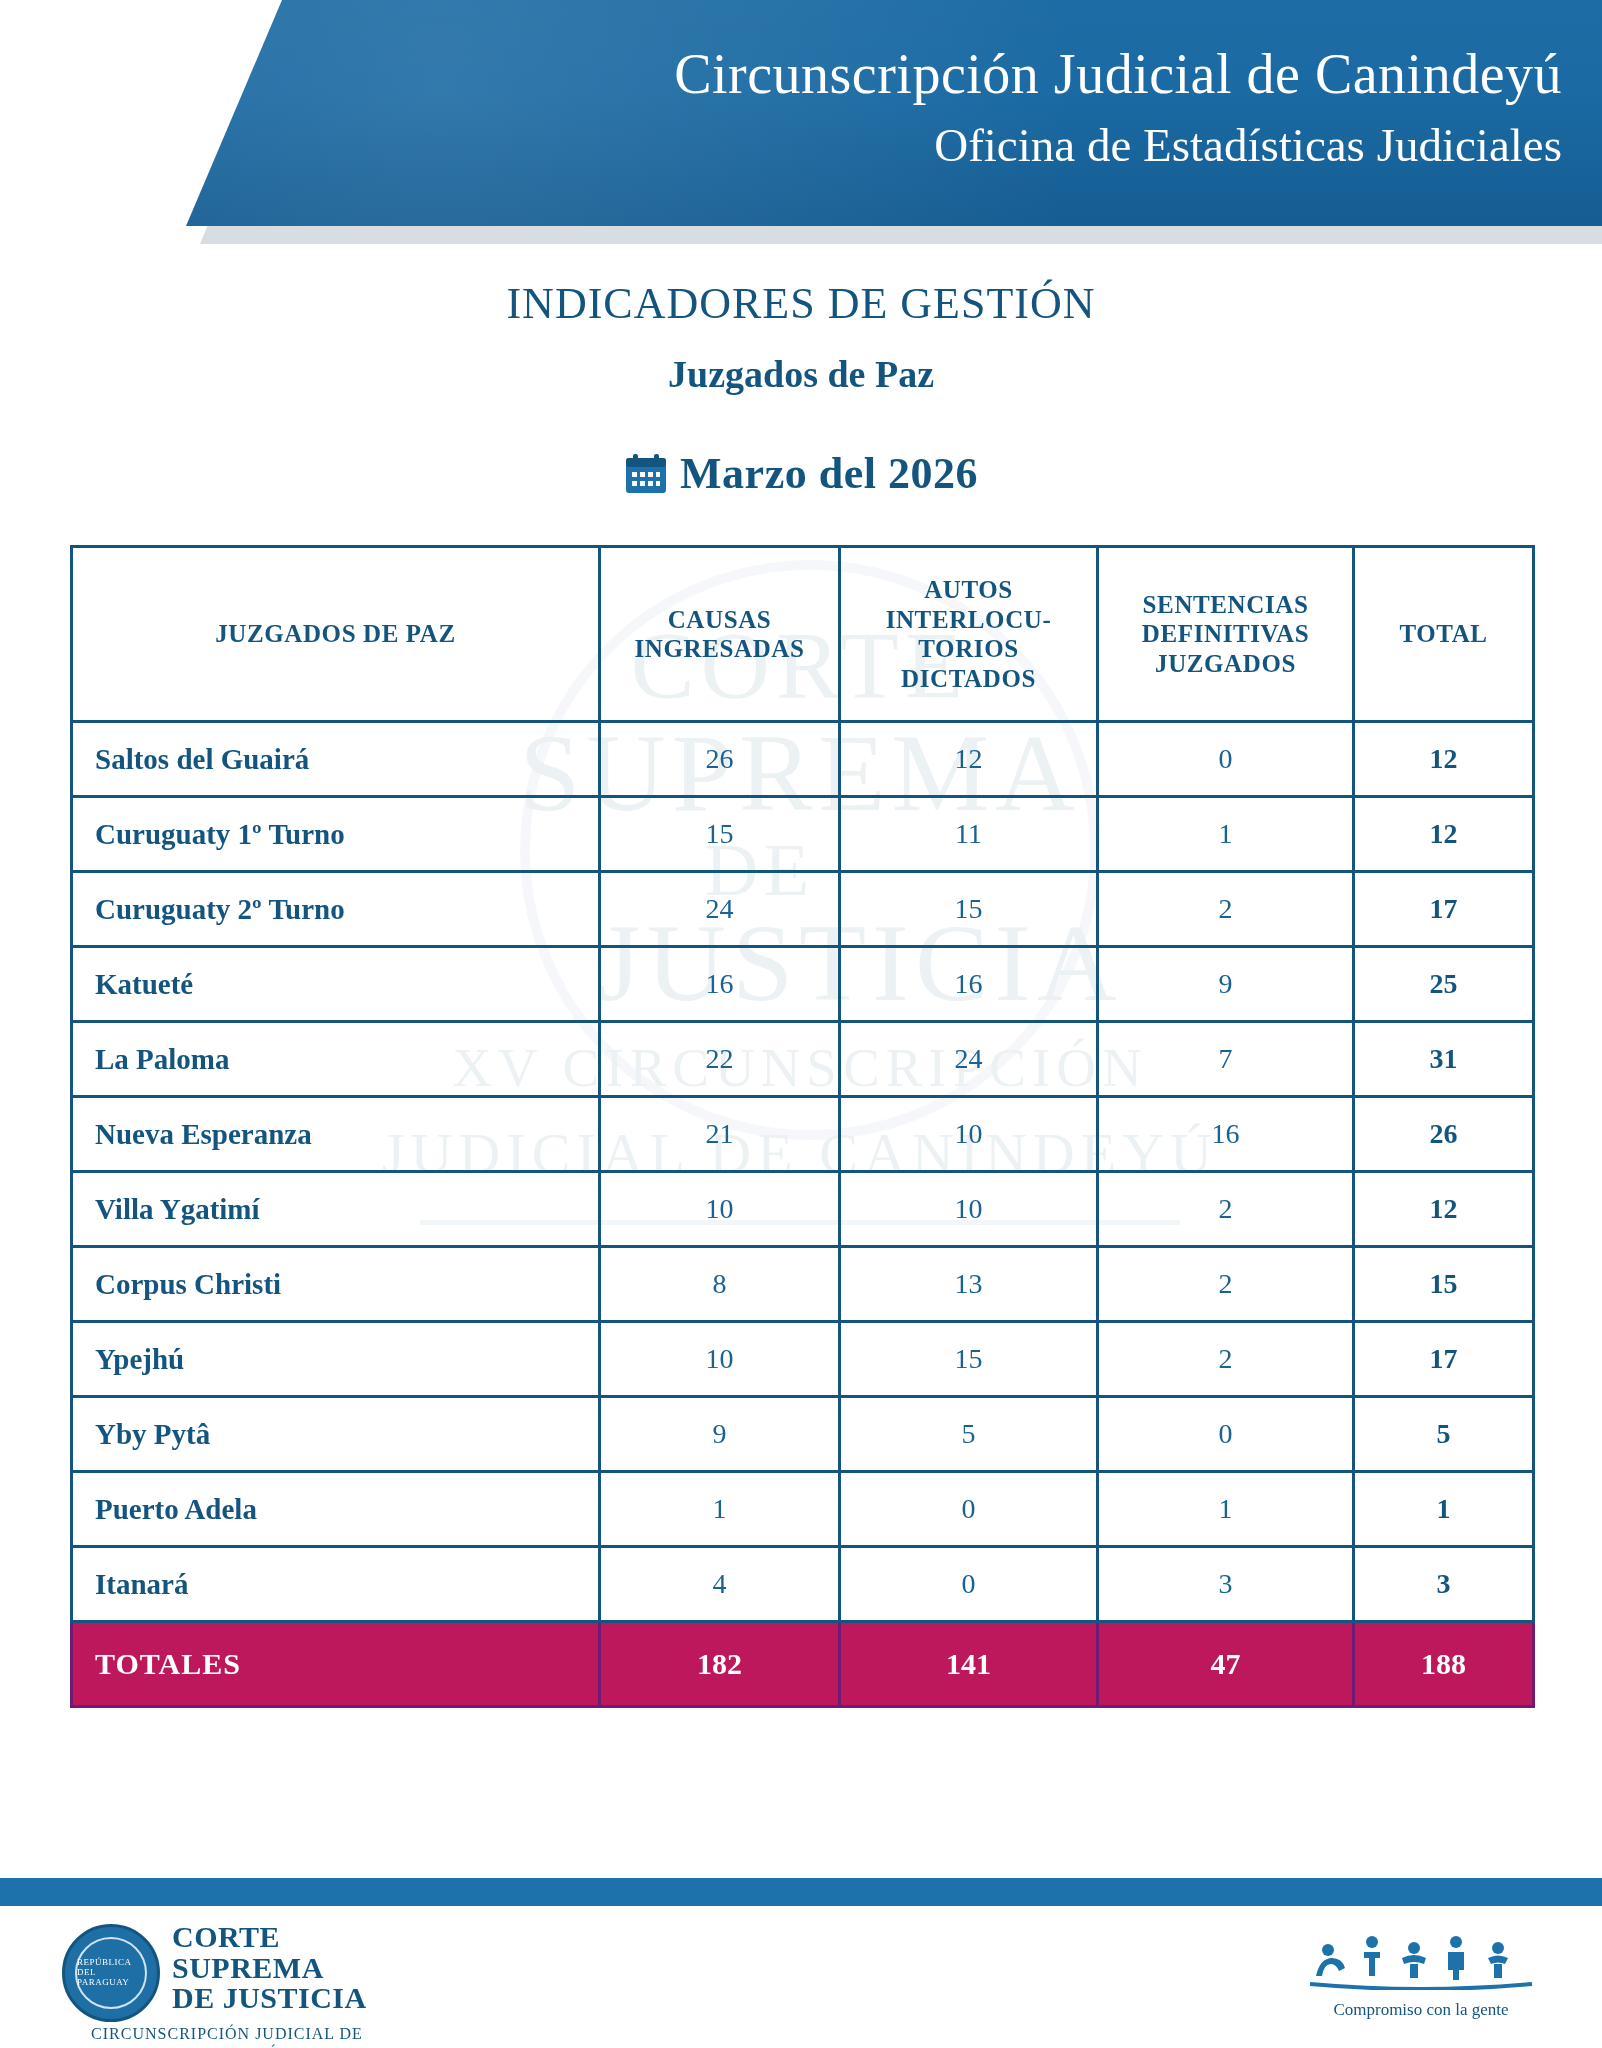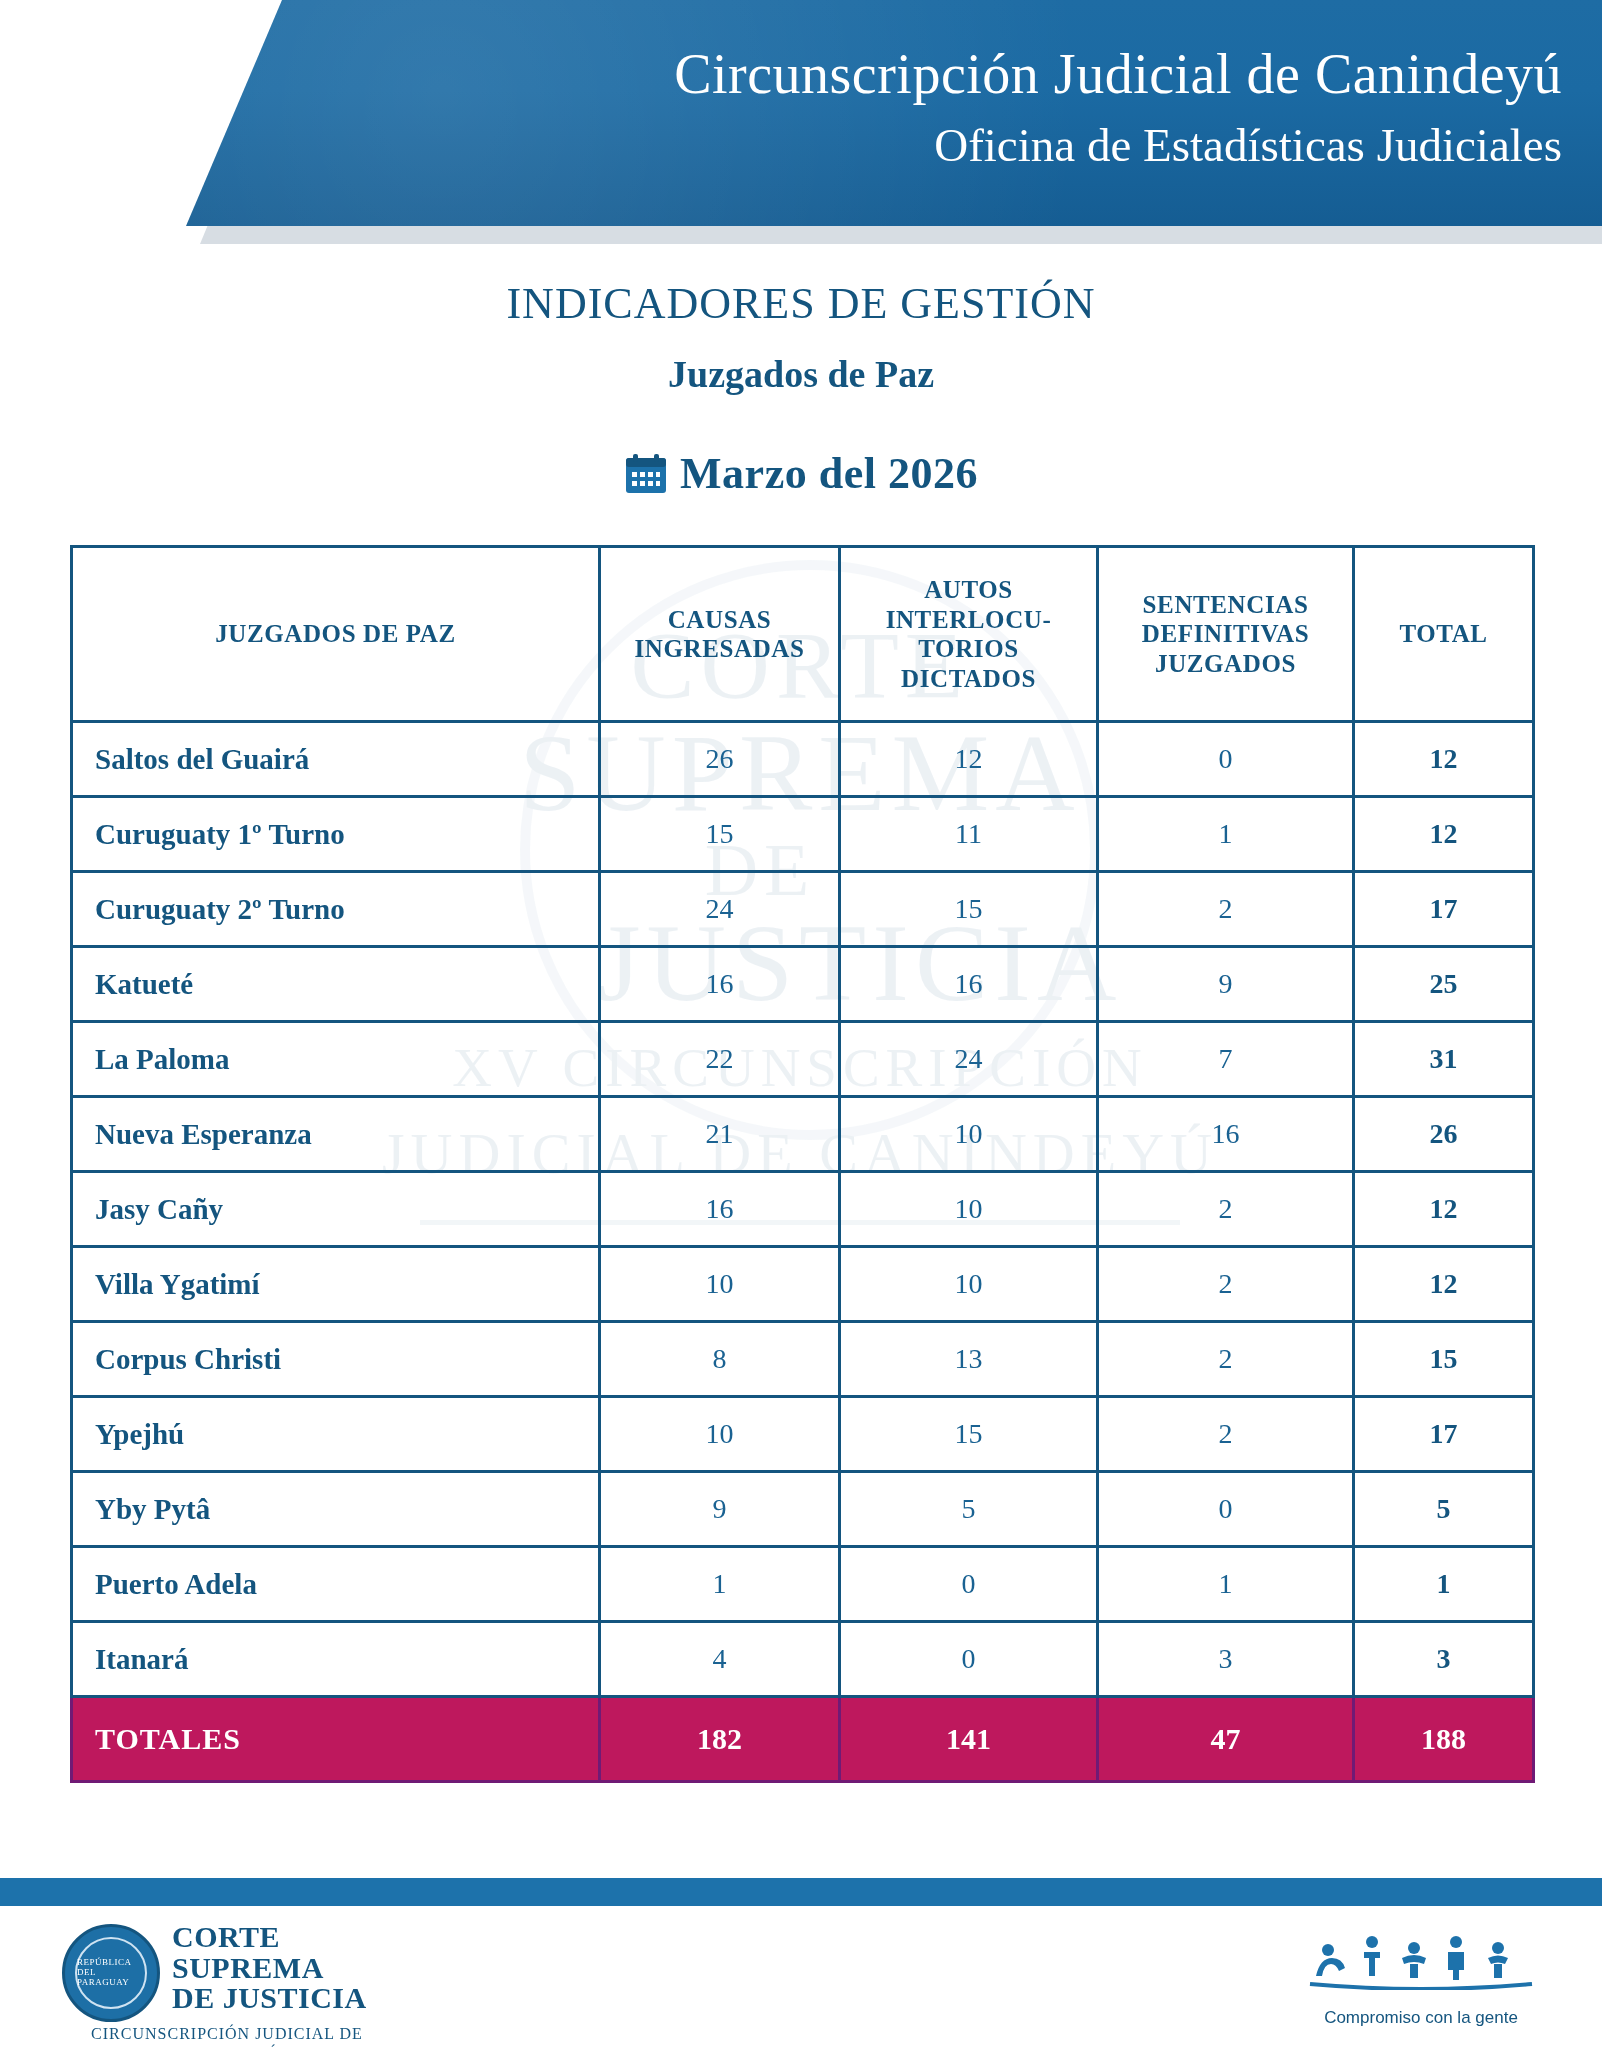--- a/index.html
+++ b/index.html
@@ -292,24 +292,24 @@
   }
   .footer-right {
     position: absolute;
     right: 56px;
     top: 50px;
     width: 250px;
     text-align: center;
   }
   .people-icon { display: block; margin: 0 auto; }
   .compromiso {
-    margin-top: 14px;
+    margin-top: 6px;
     color: #14557f;
     font-size: 17px;
-    font-family: Liberation Sans, sans-serif;
+    font-family: Liberation Serif, serif;
   }
 </style>
 </head>
 <body>
 
 <div class="header">
   <div class="header-shadow"></div>
   <div class="header-band">
     <div class="header-title-1">Circunscripción Judicial de Canindeyú</div>
     <div class="header-title-2">Oficina de Estadísticas Judiciales</div>
@@ -417,27 +417,20 @@
         <td>24</td>
         <td>7</td>
         <td class="total">31</td>
       </tr>
       <tr>
         <td class="name">Nueva Esperanza</td>
         <td>21</td>
         <td>10</td>
         <td>16</td>
         <td class="total">26</td>
-      </tr>
-      <tr>
-        <td class="name">Jasy Cañy</td>
-        <td>16</td>
-        <td>10</td>
-        <td>2</td>
-        <td class="total">12</td>
       </tr>
       <tr>
         <td class="name">Villa Ygatimí</td>
         <td>10</td>
         <td>10</td>
         <td>2</td>
         <td class="total">12</td>
       </tr>
       <tr>
         <td class="name">Corpus Christi</td>

